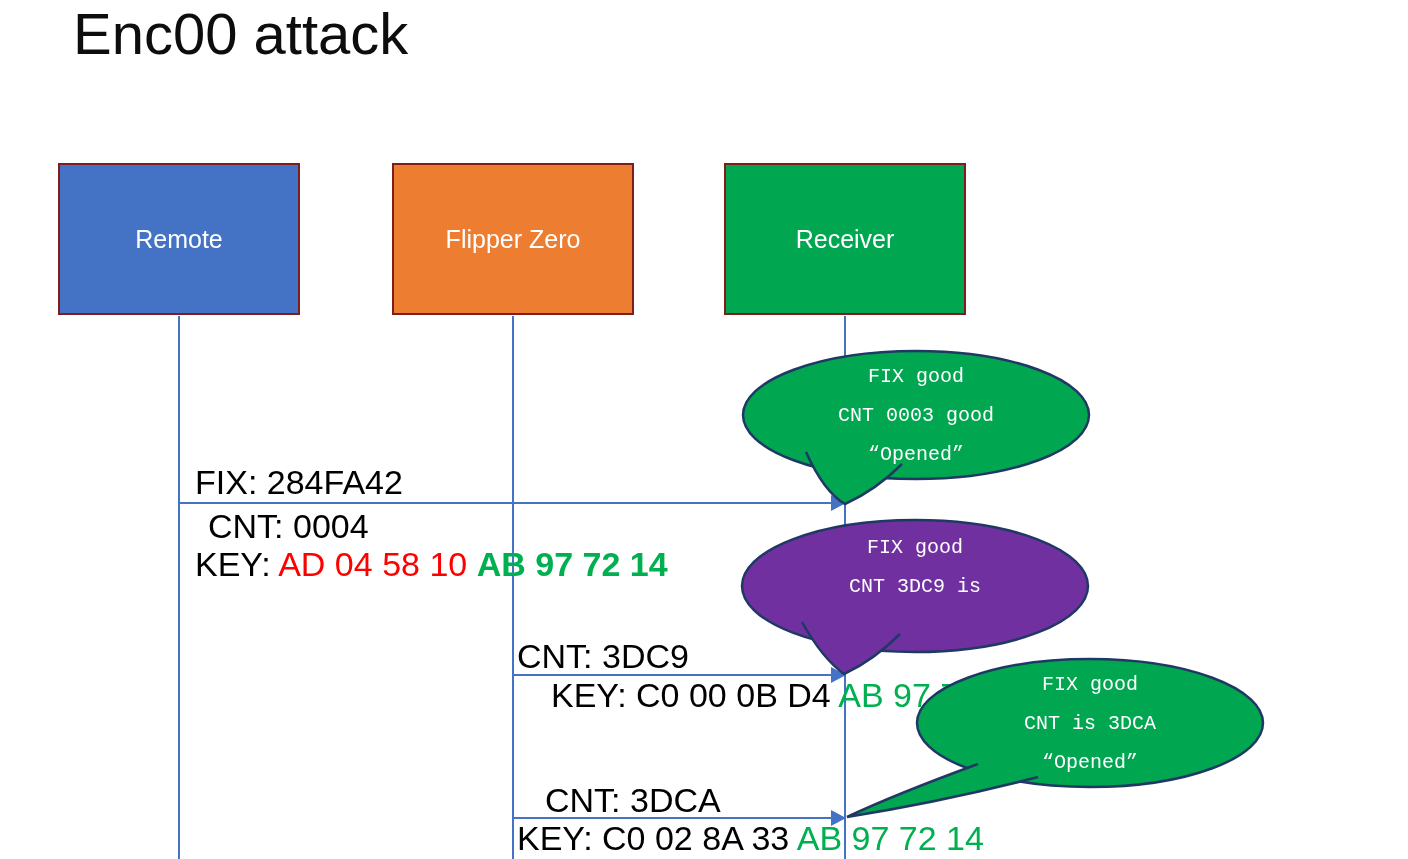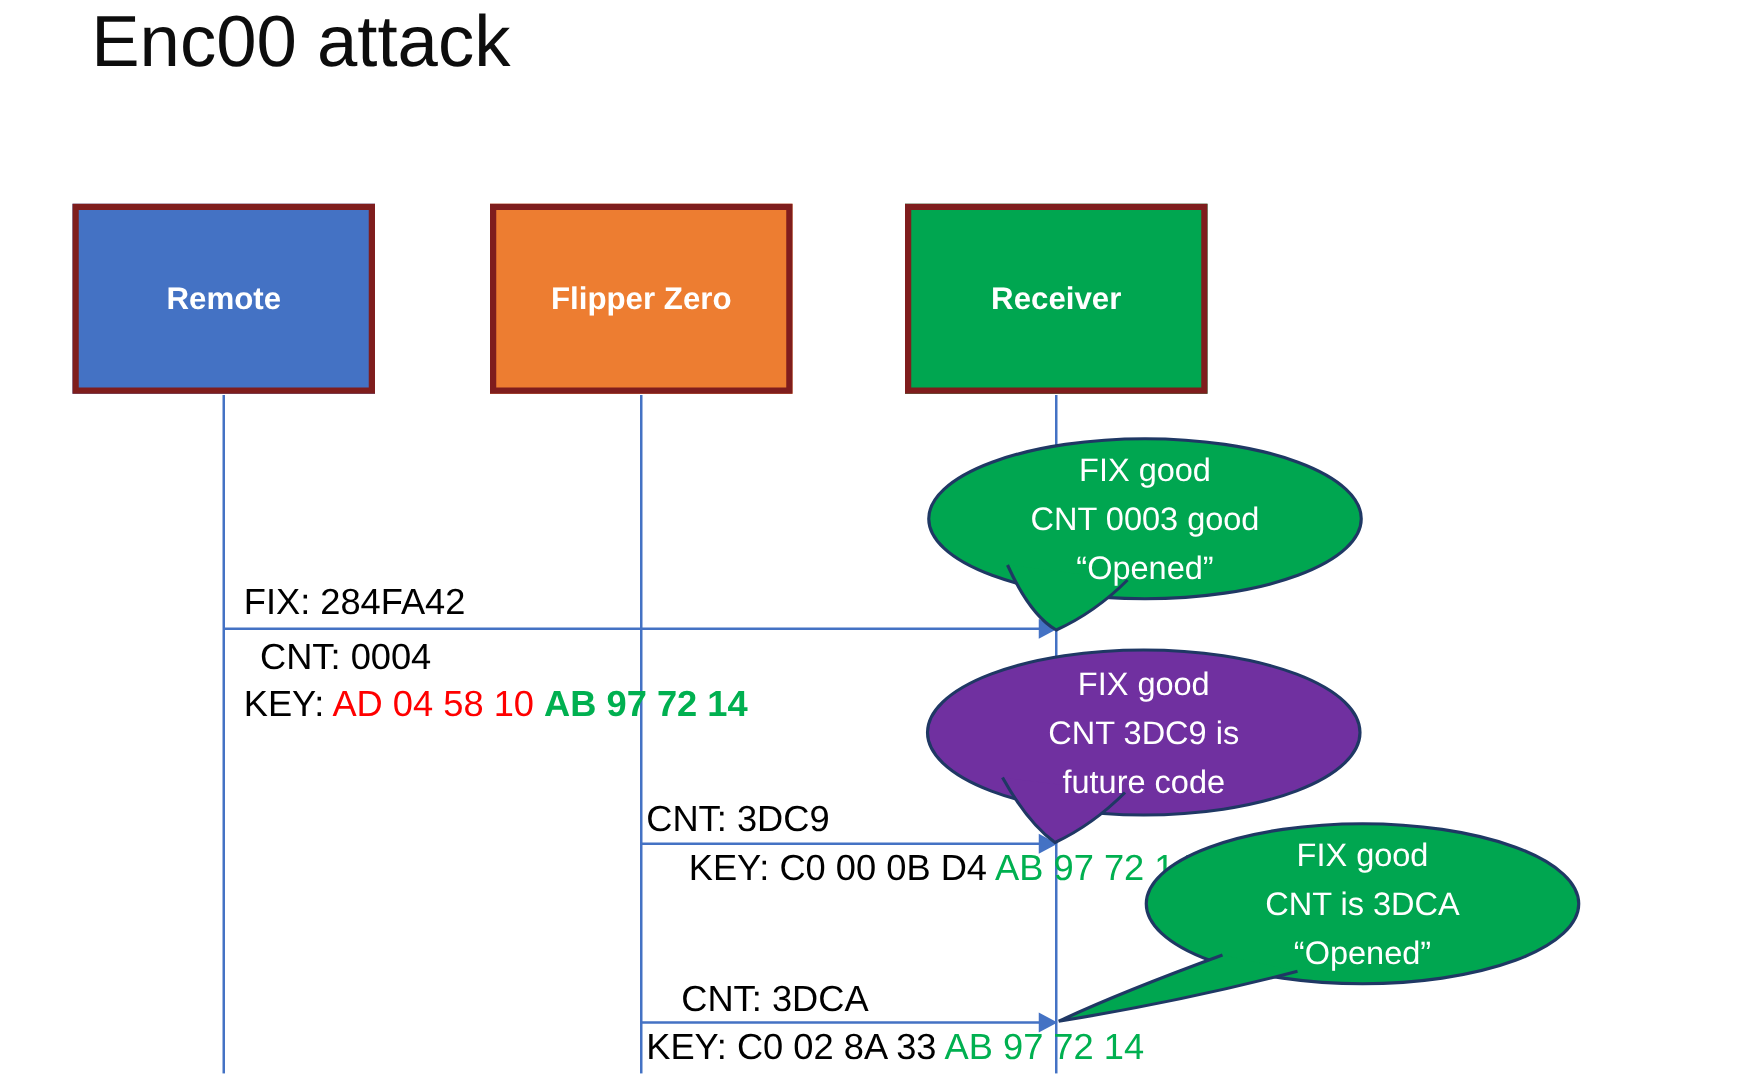--- a/index.html
+++ b/index.html
@@ -3,22 +3,22 @@
 <meta charset="utf-8">
 <style>
   html,body{margin:0;padding:0;background:#fff;}
   .canvas{position:relative;width:1408px;height:859px;background:#ffffff;
           font-family:"Liberation Sans", sans-serif;overflow:hidden;}
 
   .title{position:absolute;left:73px;top:0;margin:0;font-size:58px;
          font-weight:300;color:#0d0d0d;letter-spacing:0;}
 
   .actor{position:absolute;top:163px;width:242px;height:152px;
-         border:5px solid #7f1d1d;box-sizing:border-box;display:flex;
-         align-items:center;justify-content:center;color:#fff;font-size:25px;font-weight:bold;}
+         border:2px solid #7f1d1d;box-sizing:border-box;display:flex;
+         align-items:center;justify-content:center;color:#fff;font-size:25px;}
   .actor-remote{left:58px;background:#4472C4;}
   .actor-flipper{left:392px;background:#ED7D31;}
   .actor-receiver{left:724px;background:#00A650;}
 
   .lifeline{position:absolute;top:316px;height:543px;width:2px;background:#4472C4;}
   .ll-remote{left:178px;}
   .ll-flipper{left:512px;}
   .ll-receiver{left:844px;}
 
   .arrow-line{position:absolute;height:2px;background:#4472C4;}
@@ -26,37 +26,37 @@
               border-left:15px solid #4472C4;
               border-top:8px solid transparent;
               border-bottom:8px solid transparent;}
   .a1-line{left:179px;top:502px;width:654px;}
   .a1-head{left:831px;top:495px;}
   .a2-line{left:513px;top:674px;width:320px;}
   .a2-head{left:831px;top:667px;}
   .a3-line{left:513px;top:817px;width:320px;}
   .a3-head{left:831px;top:810px;}
 
-  .msg{position:absolute;font-size:29px;color:#000;white-space:nowrap;line-height:32px;}
+  .msg{position:absolute;font-size:34px;color:#000;white-space:nowrap;line-height:32px;}
   .m1-above{left:195px;top:466px;}
   .m1-below{left:208px;top:510px;}
   .m1-key{left:195px;top:548px;}
   .m2-above{left:517px;top:640px;}
   .m2-key{left:517px;top:679px;margin-left:34px;}
   .m3-above{left:545px;top:784px;}
   .m3-key{left:517px;top:822px;}
   .run-red{color:#FF0000;}
   .run-green{color:#00B050;}
   .run-green-bold{color:#00B050;font-weight:bold;}
 
   .overlay{position:absolute;left:0;top:0;pointer-events:none;}
   .callout-shape{stroke:#1F3864;stroke-width:2.5px;}
 
   .callout-text{position:absolute;width:320px;text-align:center;color:#ffffff;
-                font-size:26px;line-height:39px;}
+                font-size:20px;line-height:39px;font-family:Liberation Mono, monospace;}
   .ct1{left:756px;top:357px;}
   .ct2{left:755px;top:528px;}
   .ct3{left:930px;top:665px;}
 </style>
 </head>
 <body>
 
 <div class="canvas">
 
   <h1 class="title">Enc00 attack</h1>
@@ -104,21 +104,20 @@
   </svg>
 
   <div class="callout-text ct1">
     <div>FIX good</div>
     <div>CNT 0003 good</div>
     <div>“Opened”</div>
   </div>
   <div class="callout-text ct2">
     <div>FIX good</div>
     <div>CNT 3DC9 is</div>
-    <div>future code</div>
   </div>
   <div class="callout-text ct3">
     <div>FIX good</div>
     <div>CNT is 3DCA</div>
     <div>“Opened”</div>
   </div>
 
 </div>
 
 </body></html>

